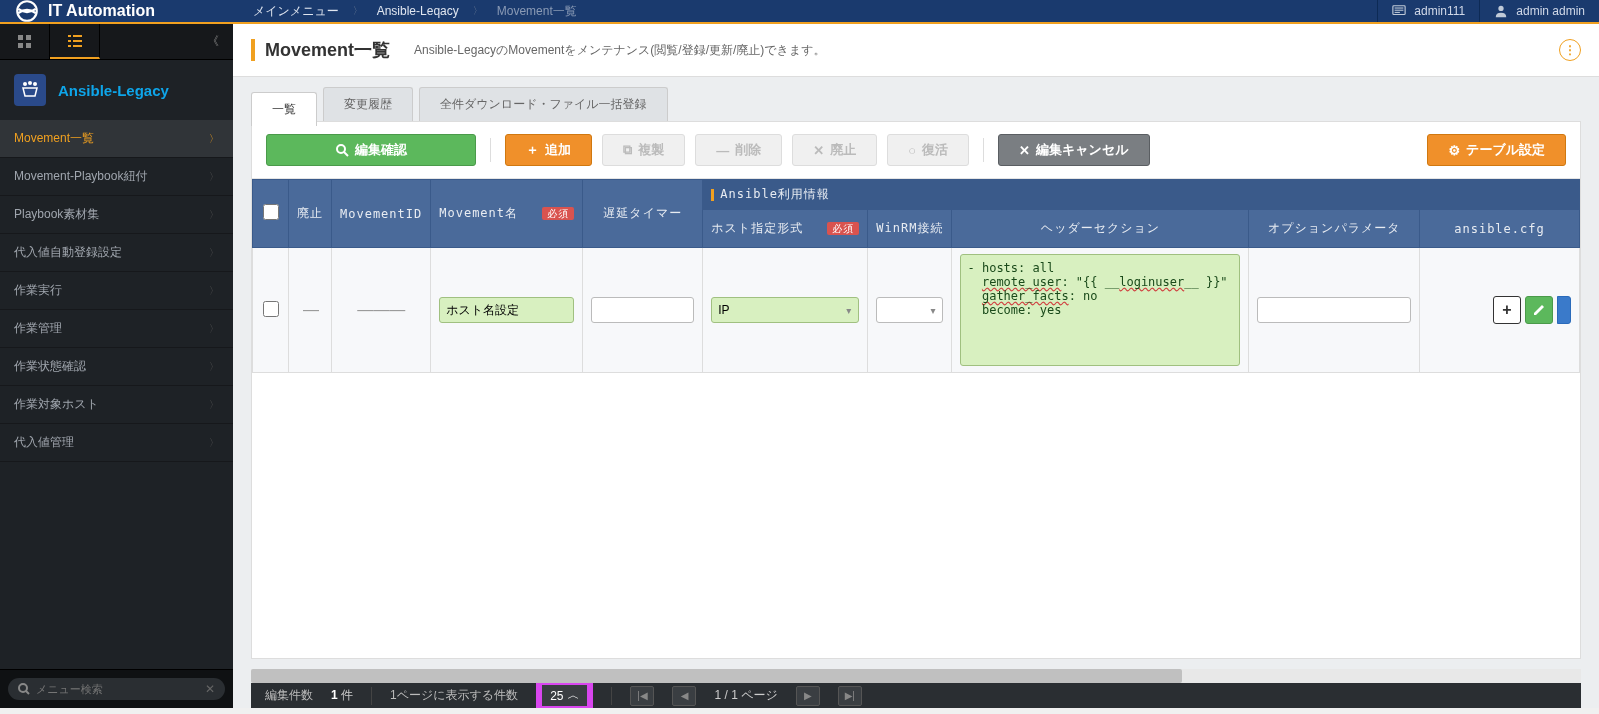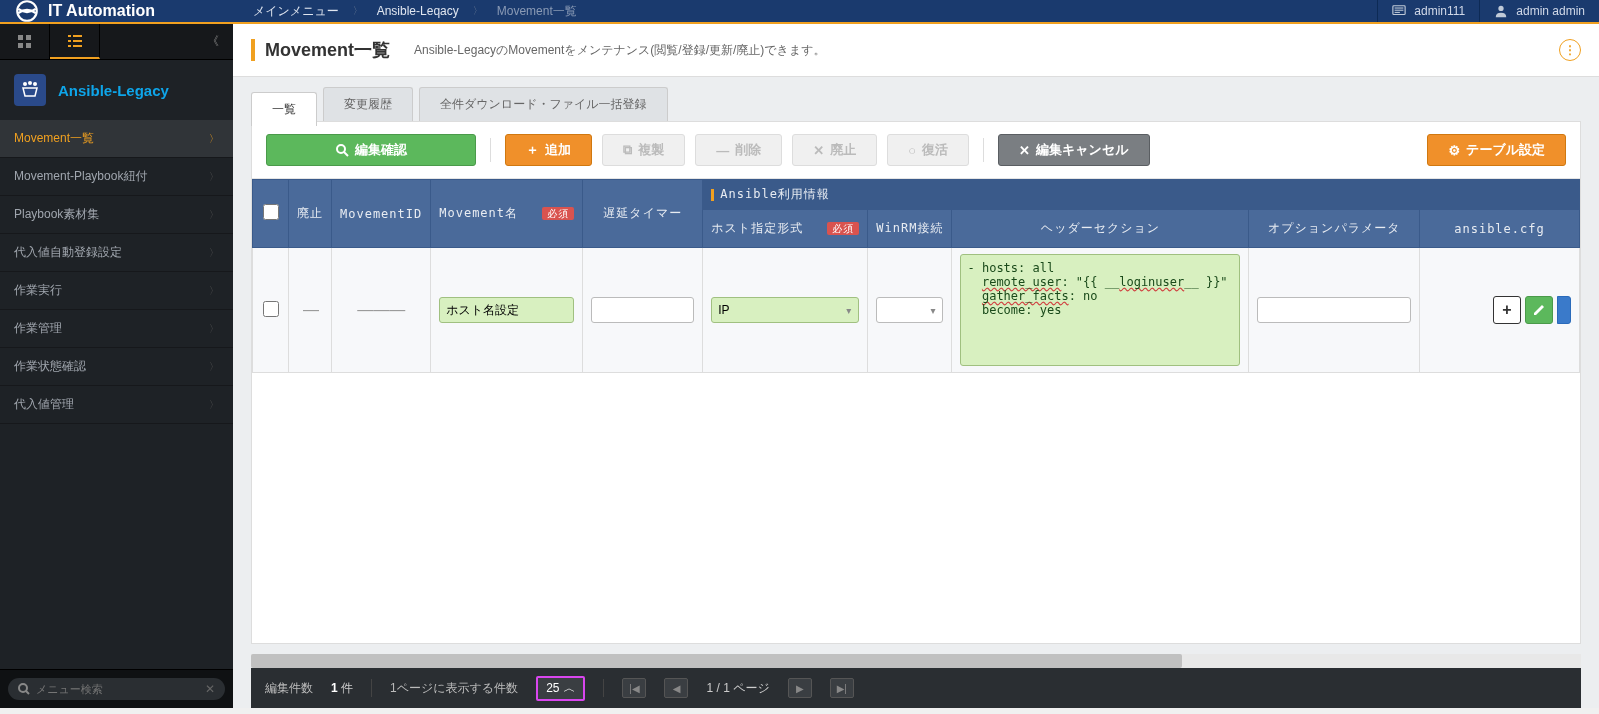--- a/index.html
+++ b/index.html
@@ -84,25 +84,25 @@
 .cell-textarea { width: 280px; height: 112px; padding: 6px; border: 1px solid #a0c080; border-radius: 3px; background: #d8f0c0; font-family: "MS Gothic", monospace; font-size: 12px; color: #1a4a1a; resize: none; text-align: left; white-space: pre; overflow: hidden; }
 .cell-textarea .squiggle { text-decoration: underline wavy #d04040; text-decoration-skip-ink: none; }
 
 .icon-btn-sq { width: 28px; height: 28px; display: inline-flex; align-items: center; justify-content: center; border-radius: 3px; cursor: pointer; font-weight: bold; font-size: 16px; }
 .icon-btn-plus { background: #fff; border: 1px solid #333; color: #333; }
 .icon-btn-edit { background: #5cb85c; border: 1px solid #4a9a4a; color: #fff; }
 .icon-btn-blue { background: #3a7aca; border: 1px solid #2a6aba; color: #fff; }
 
 .dash { color: #999; font-size: 16px; letter-spacing: -2px; }
 
-.footer { background: #2a2e32; color: #ccc; height: 40px; display: flex; align-items: center; padding: 0 14px; gap: 18px; font-size: 12px; margin: 0 18px; }
+.footer { background: #2a2e32; color: #ccc; height: 25px; display: flex; align-items: center; padding: 0 14px; gap: 18px; font-size: 12px; margin: 0 18px; }
 .footer-label { color: #bbb; }
 .footer-value { color: #fff; font-weight: bold; }
 .footer-sep { width: 1px; height: 18px; background: #444; }
-.pager-select { background: #3a3e42; border: 2px solid #d946ef; color: #fff; padding: 2px 8px; border-radius: 2px; cursor: pointer; display: inline-flex; align-items: center; gap: 4px; }
+.pager-select { background: #3a3e42; border: 6px solid #d946ef; color: #fff; padding: 2px 8px; border-radius: 2px; cursor: pointer; display: inline-flex; align-items: center; gap: 4px; }
 .pager-btn { width: 24px; height: 20px; background: #3a3e42; border: 1px solid #555; color: #888; display: inline-flex; align-items: center; justify-content: center; border-radius: 2px; cursor: pointer; font-size: 10px; }
 .pager-text { color: #ccc; }
 
 .hscroll { height: 14px; background: #e8e8e8; margin: 0 18px; position: relative; }
 .hscroll-thumb { position: absolute; left: 0; width: 70%; height: 100%; background: #c0c0c0; border-radius: 2px; }
 
 input[type=checkbox].tbl-check { width: 16px; height: 16px; cursor: pointer; }
 </style>
 </head>
 <body>
@@ -202,20 +202,24 @@
       <div class="sidebar-item">
           <span>作業実行</span>
           <span class="chev">〉</span>
         </div>
       <div class="sidebar-item">
           <span>作業管理</span>
           <span class="chev">〉</span>
         </div>
       <div class="sidebar-item">
           <span>作業状態確認</span>
+          <span class="chev">〉</span>
+        </div>
+      <div class="sidebar-item">
+          <span>作業対象ホスト</span>
           <span class="chev">〉</span>
         </div>
       <div class="sidebar-item">
           <span>代入値管理</span>
           <span class="chev">〉</span>
         </div>
     </div>
     <div class="sidebar-search">
       <div class="sidebar-search-box">
         <svg width="12" height="12" fill="none" stroke="#888" stroke-width="2">

